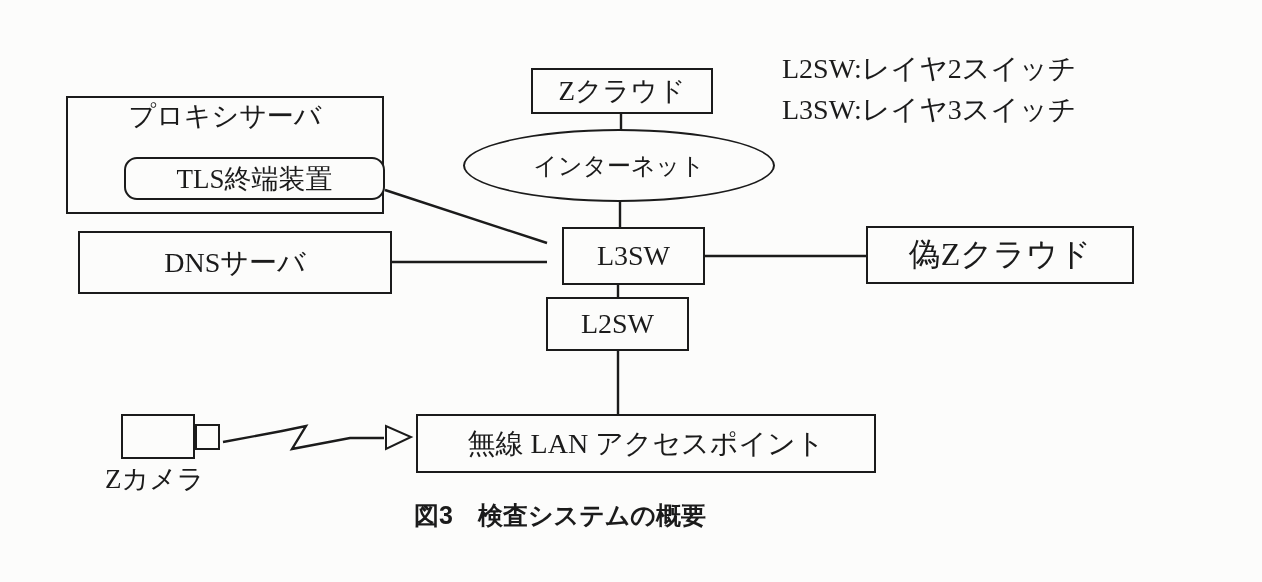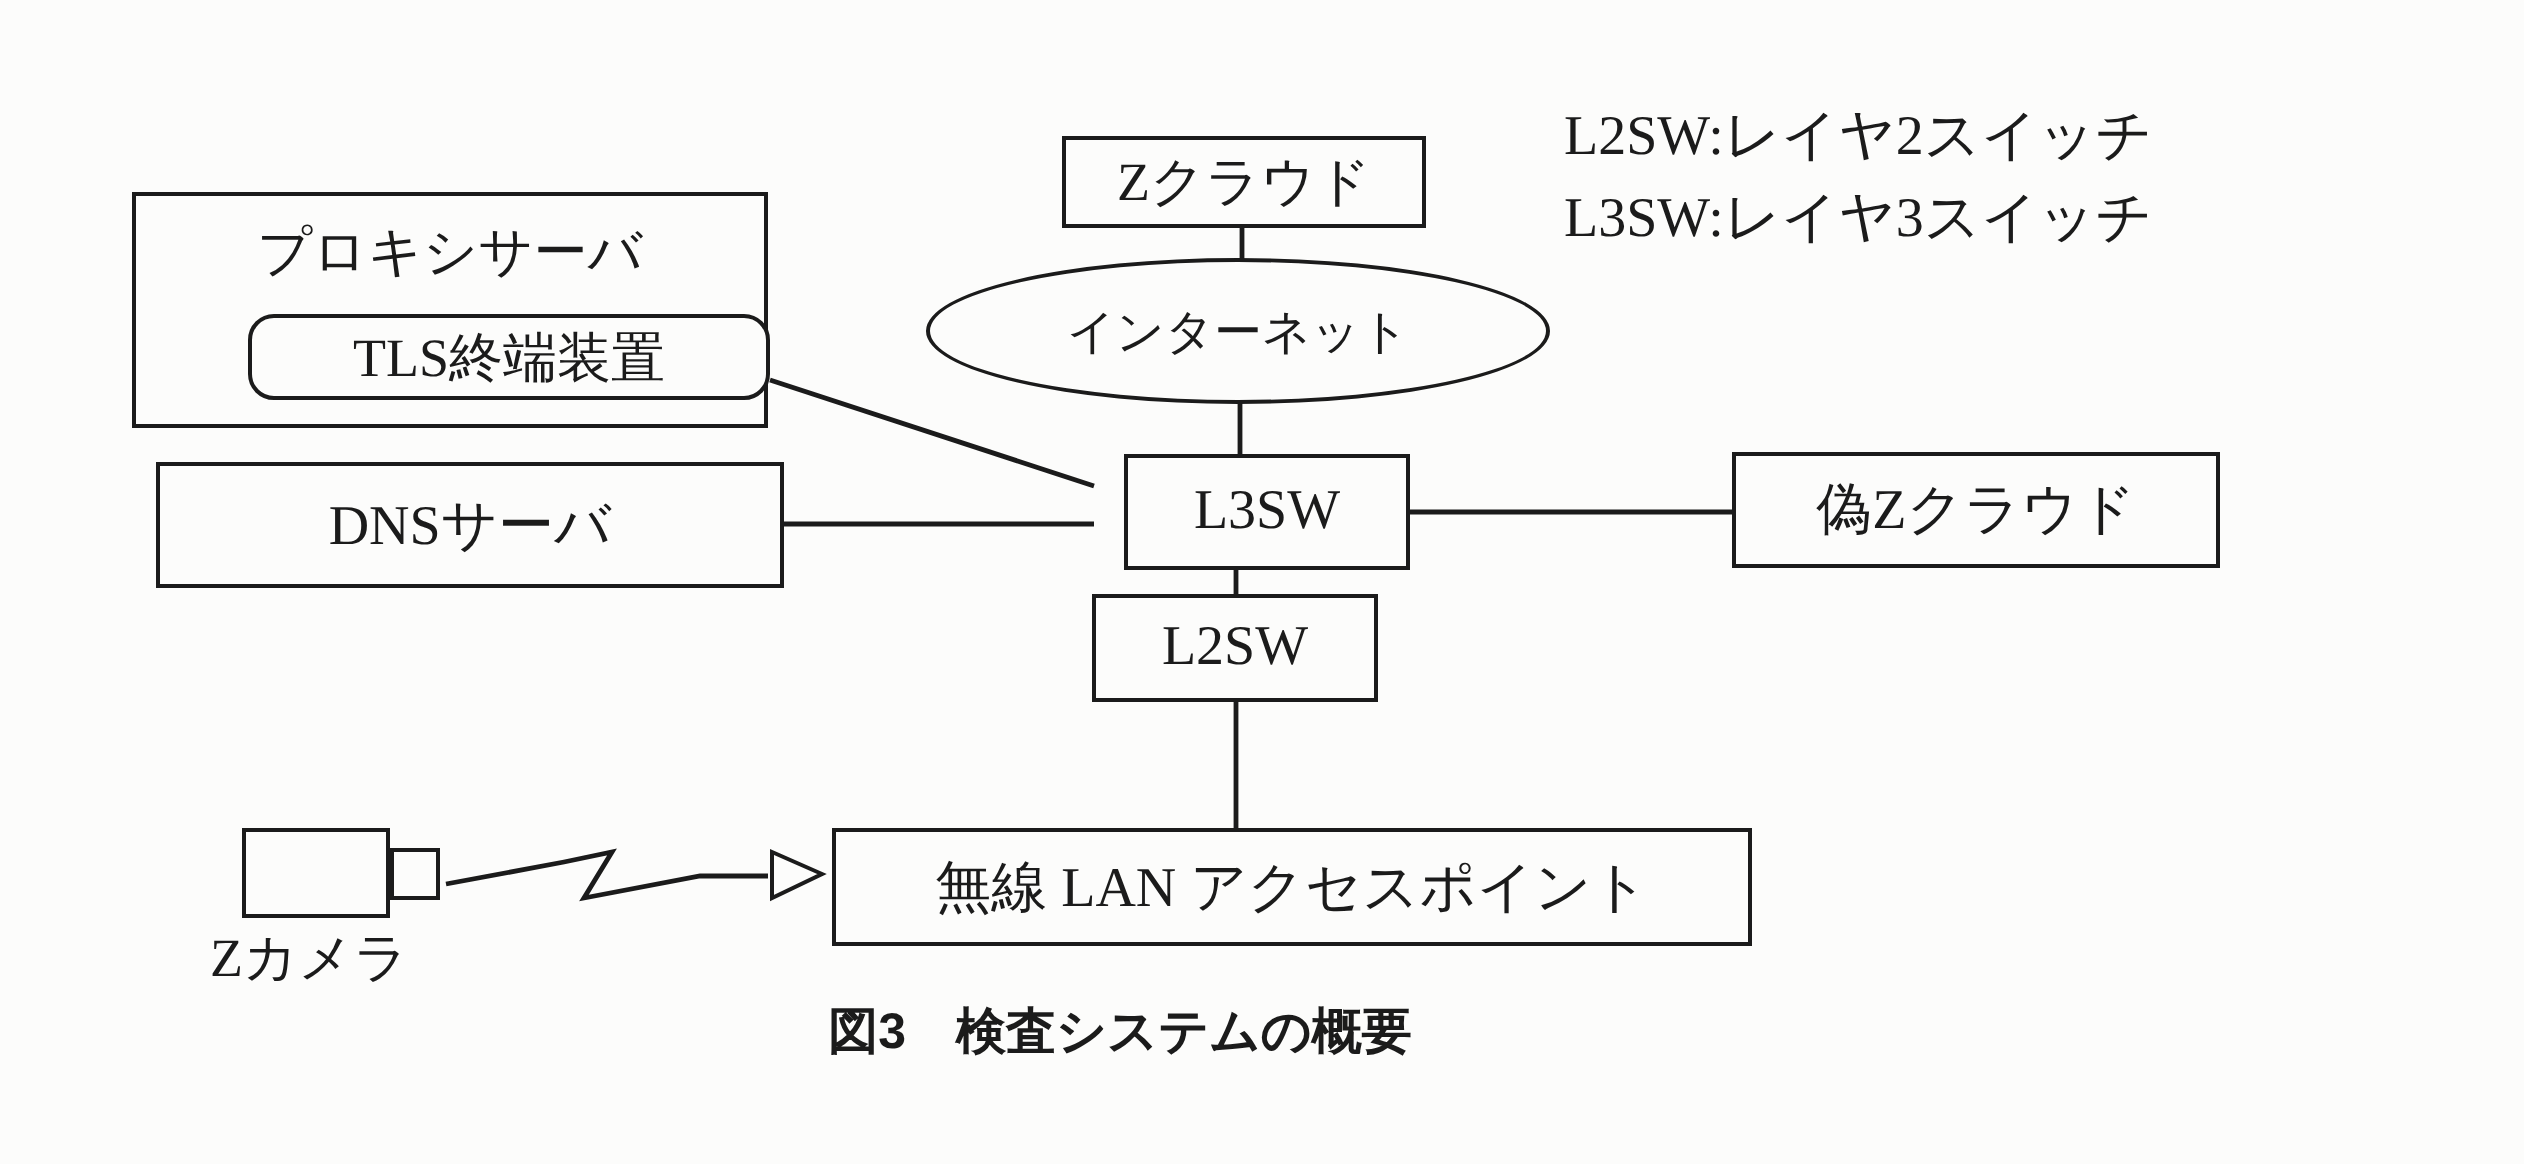--- a/index.html
+++ b/index.html
@@ -18,24 +18,24 @@
     display:flex;align-items:center;justify-content:center;
     font-size:27px;
     box-sizing:border-box;
     white-space:nowrap;
   }
   .z-cloud{left:531px;top:56px;width:182px;height:46px;margin-top:12px;}
   .internet{left:463px;top:129px;width:312px;height:73px;border-radius:50%;font-size:24px;}
   .l3sw{left:546px;top:227px;width:143px;height:58px;font-size:28px;margin-left:16px;}
   .l2sw{left:546px;top:297px;width:143px;height:54px;font-size:28px;}
   .ap{left:416px;top:414px;width:460px;height:59px;font-size:28px;}
-  .proxy{left:66px;top:96px;width:318px;height:118px;align-items:flex-start;justify-content:center;padding-top:10px;}
+  .proxy{left:66px;top:96px;width:318px;height:118px;align-items:flex-start;justify-content:center;}
   .tls{left:124px;top:157px;width:261px;height:43px;border-radius:13px;}
   .dns{left:78px;top:231px;width:314px;height:63px;font-size:28px;}
-  .fake{left:866px;top:226px;width:244px;height:58px;font-size:28px;}
+  .fake{left:866px;top:226px;width:268px;height:58px;font-size:32px;}
   .legend{
     position:absolute;left:782px;top:48px;
     font-size:28px;line-height:41px;white-space:nowrap;
   }
   .cam-body{
     position:absolute;left:121px;top:414px;width:74px;height:45px;
     border:2px solid #1b1b1b;background:#fcfcfb;box-sizing:border-box;
   }
   .cam-lens{
     position:absolute;left:195px;top:424px;width:25px;height:26px;

